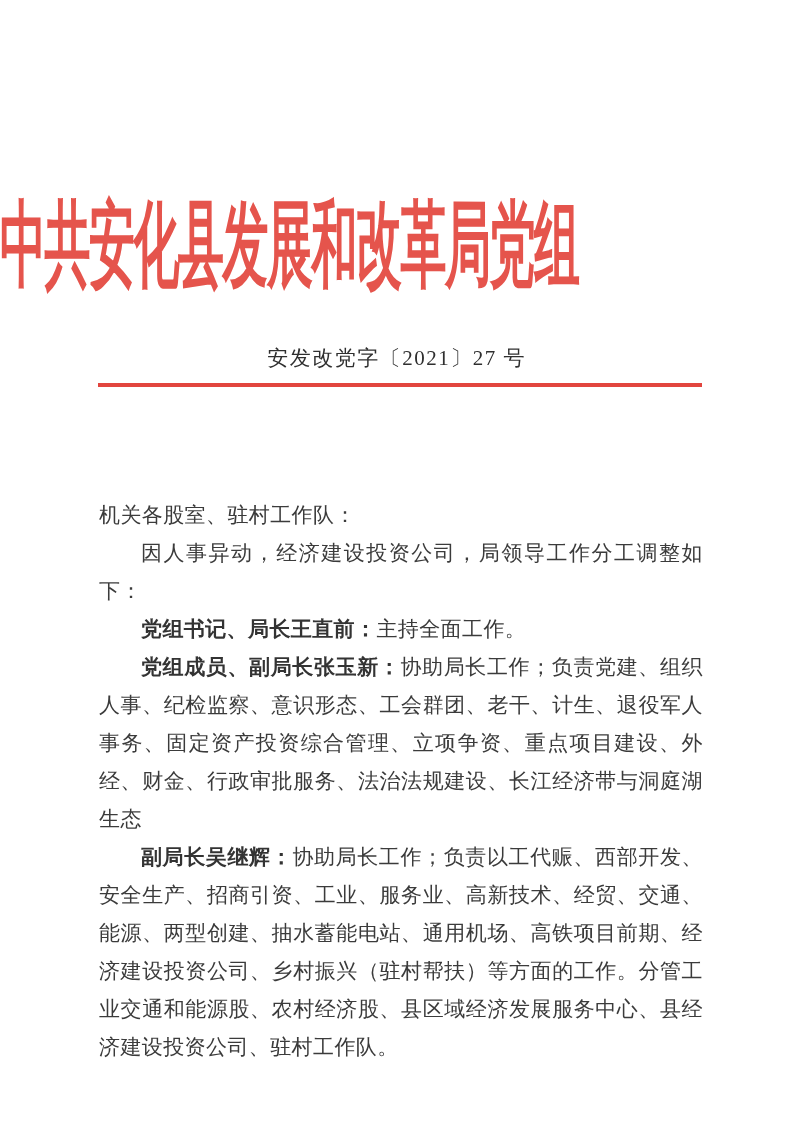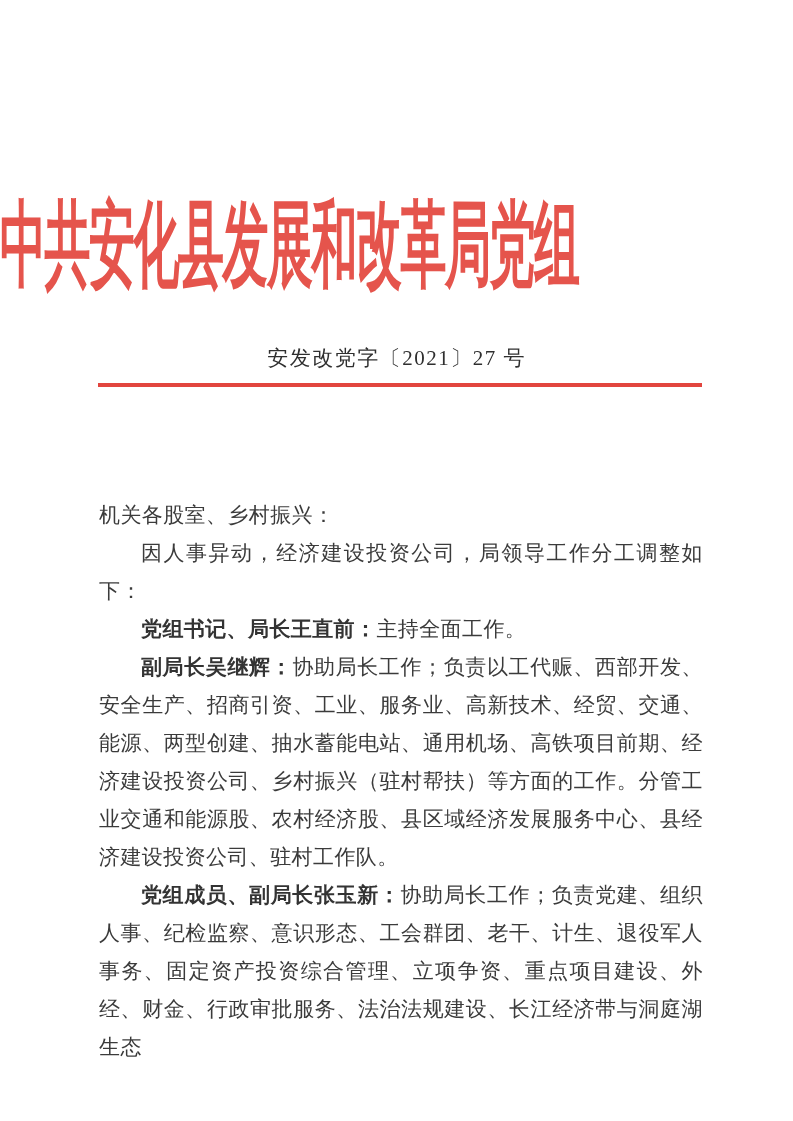--- a/index.html
+++ b/index.html
@@ -75,31 +75,31 @@
     </div>
 
     <div class="doc-number">安发改党字〔2021〕27 号</div>
 
     <div class="red-rule"></div>
   </header>
 
 
   <main class="body">
 
-    <p class="salutation">机关各股室、乡村振兴：</p>
+    <p class="salutation">机关各股室、驻村工作队：</p>
 
     <p class="para">因人事异动，经济建设投资公司，局领导工作分工调整如下：</p>
 
     <p class="para">
       <b class="role">党组书记、局长王直前：</b><span>主持全面工作。</span>
     </p>
 
     <p class="para">
-      <b class="role">副局长吴继辉：</b><span>协助局长工作；负责以工代赈、西部开发、安全生产、招商引资、工业、服务业、高新技术、经贸、交通、能源、两型创建、抽水蓄能电站、通用机场、高铁项目前期、经济建设投资公司、乡村振兴（驻村帮扶）等方面的工作。分管工业交通和能源股、农村经济股、县区域经济发展服务中心、县经济建设投资公司、驻村工作队。</span>
+      <b class="role">党组成员、副局长张玉新：</b><span>协助局长工作；负责党建、组织人事、纪检监察、意识形态、工会群团、老干、计生、退役军人事务、固定资产投资综合管理、立项争资、重点项目建设、外经、财金、行政审批服务、法治法规建设、长江经济带与洞庭湖生态</span>
     </p>
 
     <p class="para">
-      <b class="role">党组成员、副局长张玉新：</b><span>协助局长工作；负责党建、组织人事、纪检监察、意识形态、工会群团、老干、计生、退役军人事务、固定资产投资综合管理、立项争资、重点项目建设、外经、财金、行政审批服务、法治法规建设、长江经济带与洞庭湖生态</span>
+      <b class="role">副局长吴继辉：</b><span>协助局长工作；负责以工代赈、西部开发、安全生产、招商引资、工业、服务业、高新技术、经贸、交通、能源、两型创建、抽水蓄能电站、通用机场、高铁项目前期、经济建设投资公司、乡村振兴（驻村帮扶）等方面的工作。分管工业交通和能源股、农村经济股、县区域经济发展服务中心、县经济建设投资公司、驻村工作队。</span>
     </p>
 
   </main>
 
 </div>
 
 </body></html>

